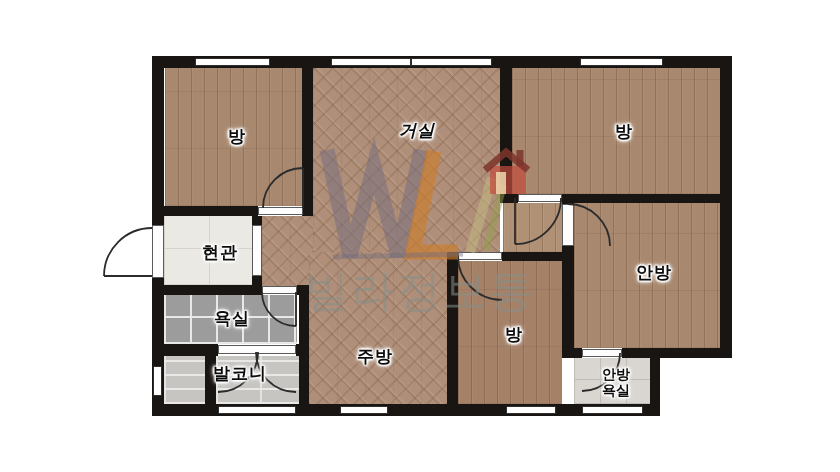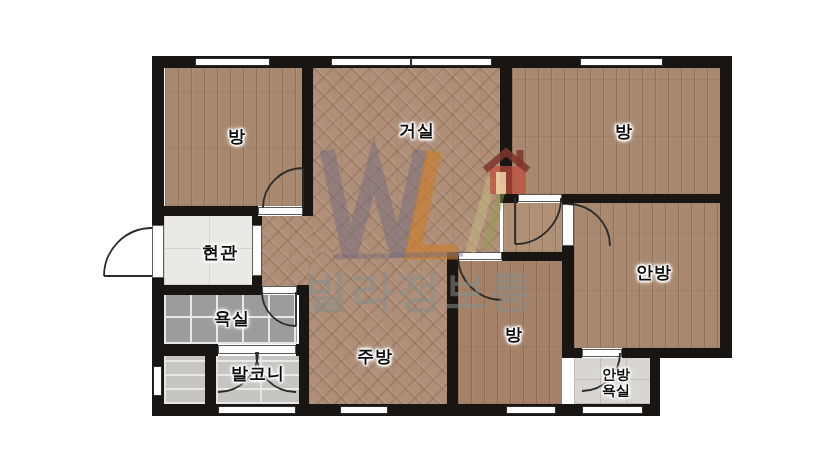--- a/index.html
+++ b/index.html
@@ -35,21 +35,21 @@
   .tile-mbath{background-color:#d9d6d1;
     background-image:
       repeating-linear-gradient(0deg,#bfbcb6 0 1px, transparent 1px 24px),
       repeating-linear-gradient(90deg,#bfbcb6 0 1px, transparent 1px 26px);}
   .rlabel{position:absolute;transform:translate(-50%,-50%);
     font-weight:700;font-size:17px;letter-spacing:1px;color:#0c0c0c;white-space:nowrap;text-align:center;
     text-shadow:0 0 3px #fff,0 0 3px #fff,0 0 5px #fff,1px 1px 2px #fff,-1px -1px 2px #fff,
                 1px -1px 2px #fff,-1px 1px 2px #fff,0 0 6px #fff;}
   .rlabel.small{font-size:14px;line-height:16px;letter-spacing:0;}
   .wmtext{position:absolute;left:305px;top:262px;width:230px;
-    font-weight:700;font-size:44px;letter-spacing:2px;color:rgba(135,142,138,.55);white-space:nowrap;}
+    font-weight:400;font-size:44px;letter-spacing:2px;color:rgba(135,142,138,.55);white-space:nowrap;}
   svg.overlay{position:absolute;left:0;top:0;pointer-events:none;}
 </style>
 </head>
 <body>
 
 <div class="plan">
 
   <div class="floor plank" style="left:165px;top:68px;width:137px;height:138px;"></div>
   <div class="floor herring" style="left:313px;top:68px;width:187px;height:184px;"></div>
   <div class="floor herring" style="left:262px;top:216px;width:51px;height:74px;"></div>
@@ -135,25 +135,25 @@
         <rect x="496" y="172" width="10" height="22" fill="rgba(240,225,180,0.8)"></rect>
         <path d="M520,150 L520,166" stroke="rgba(126,53,44,0.85)" stroke-width="7" fill="none"></path>
         <path d="M485,170 L506,152 L528,170" stroke="rgba(126,53,44,0.85)" stroke-width="7" fill="none"></path>
       </g>
     </g>
   </svg>
 
   <div class="wmtext">빌라정보통</div>
 
   <div class="rlabel" style="left:237px;top:136px;">방</div>
-  <div class="rlabel" style="left:417px;top:130px;">거실</div>
+  <div class="rlabel" style="left:417px;top:130px;font-style:italic;">거실</div>
   <div class="rlabel" style="left:624px;top:131px;">방</div>
   <div class="rlabel" style="left:220px;top:252px;">현관</div>
   <div class="rlabel" style="left:232px;top:318px;">욕실</div>
-  <div class="rlabel" style="left:258px;top:373px;">발코니</div>
+  <div class="rlabel" style="left:240px;top:373px;">발코니</div>
   <div class="rlabel" style="left:375px;top:356px;">주방</div>
   <div class="rlabel" style="left:514px;top:334px;">방</div>
   <div class="rlabel" style="left:654px;top:272px;">안방</div>
   <div class="rlabel small" style="left:616px;top:382px;">
     <span style="display:block;">안방</span>
     <span style="display:block;">욕실</span>
   </div>
 
 </div>
 

